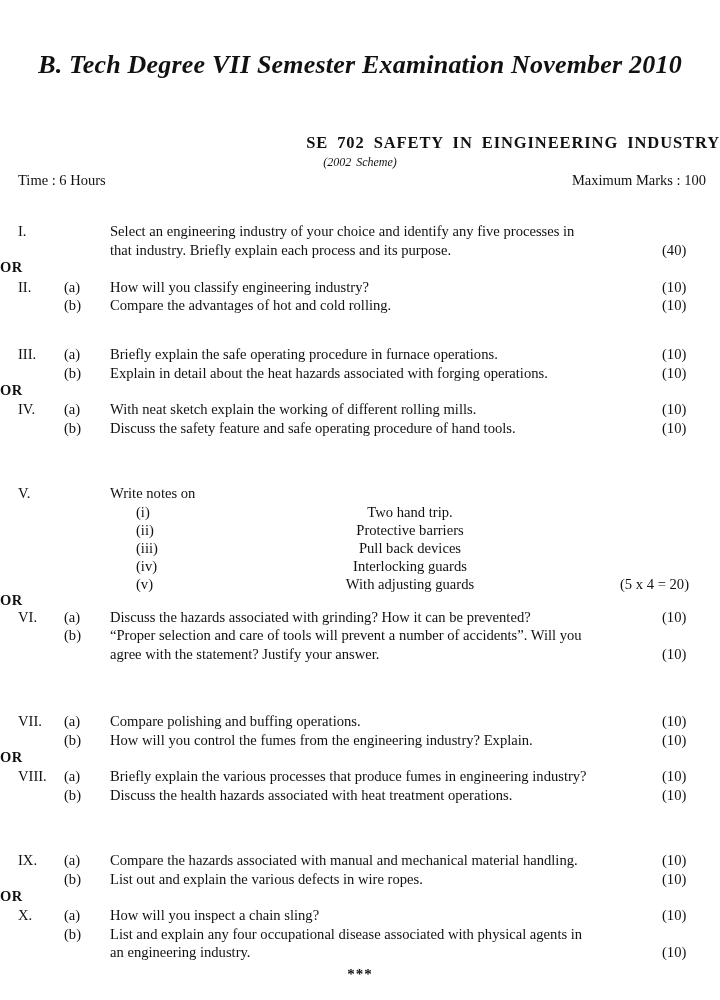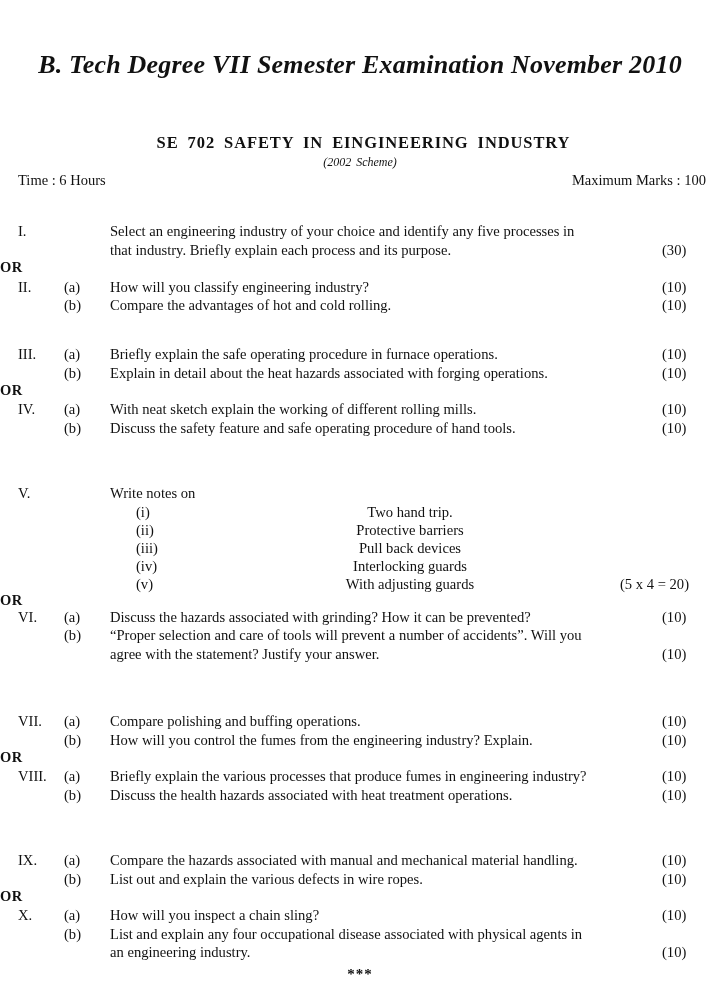--- a/index.html
+++ b/index.html
@@ -34,21 +34,21 @@
     font-weight: bold;
     font-size: 26px;
     letter-spacing: 0.2px;
     white-space: nowrap;
   }
   .subject-line {
     position: absolute;
     left: 0;
     right: 0;
     top: 133px;
-    text-align: center;
+    text-align: right;
     font-weight: bold;
     font-size: 16.5px;
     letter-spacing: 0.9px;
     word-spacing: 4px;
     padding-left: 7px;
   }
   .scheme-line {
     position: absolute;
     left: 0;
     right: 0;
@@ -158,21 +158,21 @@
   <div class="scheme-line">(2002  Scheme)</div>
   <div class="time-line">Time : 6 Hours</div>
   <div class="marks-line">Maximum Marks : 100</div>
 
   <div class="qrow" style="top:222px;">
     <span class="qnum">I.</span>
     <span class="qtext">Select an engineering industry of your choice and identify any five processes in</span>
   </div>
   <div class="qrow" style="top:241px;">
     <span class="qtext">that industry.  Briefly explain each process and its purpose.</span>
-    <span class="qmark">(30)</span>
+    <span class="qmark">(40)</span>
   </div>
   <div class="or-row" style="top:259px;">OR</div>
 
   <div class="qrow" style="top:278px;">
     <span class="qnum">II.</span>
     <span class="qsub">(a)</span>
     <span class="qtext">How will you classify engineering industry?</span>
     <span class="qmark">(10)</span>
   </div>
   <div class="qrow" style="top:296px;">

